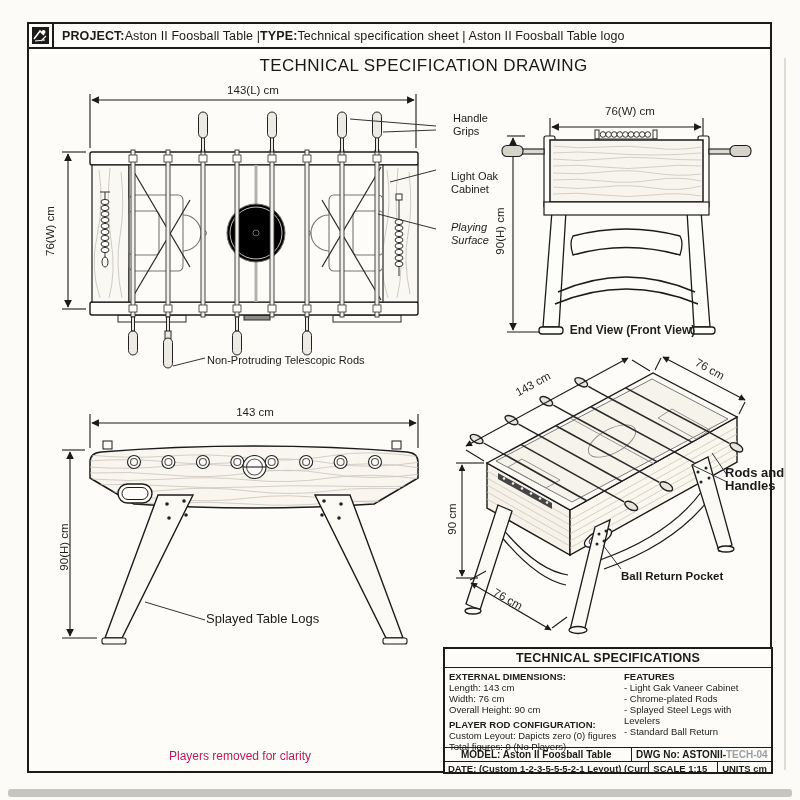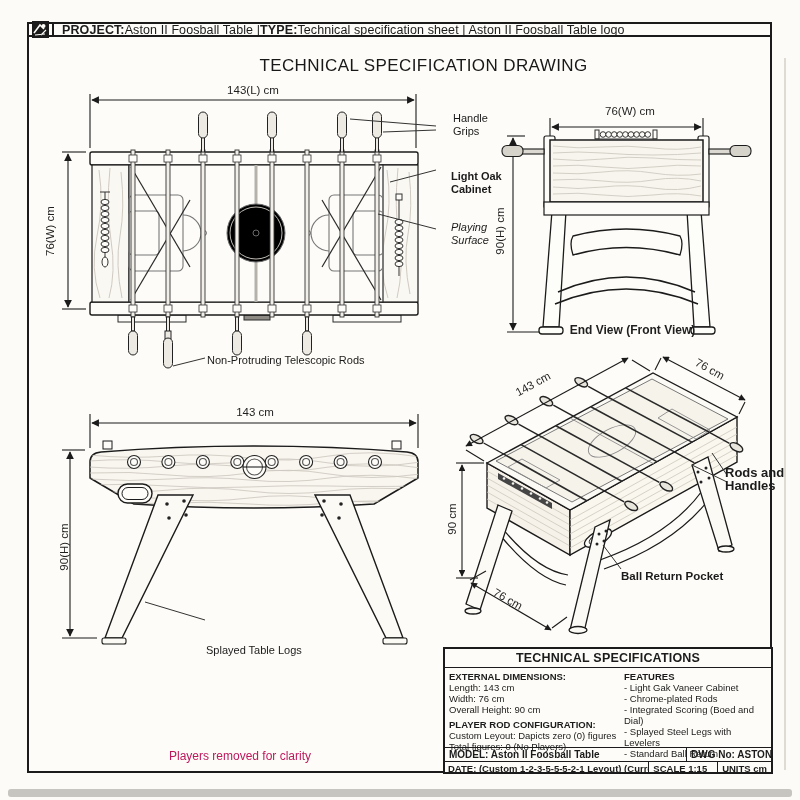--- a/index.html
+++ b/index.html
@@ -1,38 +1,38 @@
 <!DOCTYPE html>
 <html><head>
 <meta charset="utf-8">
 <style>
   html,body{margin:0;padding:0;}
   body{width:800px;height:800px;background:#fbfaf5;font-family:"Liberation Sans",sans-serif;color:#1b1b1b;}
   .page{position:relative;width:800px;height:800px;overflow:hidden;background:#fcfbf7;}
   .abs{position:absolute;}
   .frame{left:27px;top:22px;width:745px;height:751px;border:2px solid #1b1b1b;box-sizing:border-box;background:#fdfcf8;}
-  .hdr{left:27px;top:22px;width:745px;height:15px;border:2px solid #1b1b1b;box-sizing:border-box;display:flex;align-items:stretch;background:#fdfcf8;z-index:5;}
+  .hdr{left:27px;top:22px;width:745px;height:27px;border:2px solid #1b1b1b;box-sizing:border-box;display:flex;align-items:stretch;background:#fdfcf8;z-index:5;}
   .logo-cell{width:23px;border-right:2px solid #1b1b1b;display:flex;align-items:center;justify-content:center;}
   .hdr-text{flex:1;display:flex;align-items:center;padding-left:8px;font-size:12.5px;white-space:nowrap;letter-spacing:.1px;}
   .hdr-text b{font-weight:700;}
   .title{left:27px;top:56px;width:745px;text-align:center;font-size:17px;letter-spacing:.4px;color:#181818;margin-left:24px;}
   .lbl{position:absolute;font-size:11px;line-height:13px;white-space:pre-line;color:#1b1b1b;}
   .dim{position:absolute;font-size:11.5px;text-align:center;color:#1f1f1f;white-space:nowrap;}
   .b{font-weight:700;}
   .rot-90{transform:rotate(-90deg);transform-origin:center;}
   .spec{left:443px;top:647px;width:330px;height:127px;border:2px solid #1b1b1b;box-sizing:border-box;background:#fdfcf8;font-size:9.5px;line-height:11px;z-index:6;}
   .spec .t-title{height:18px;border-bottom:1.5px solid #1b1b1b;display:flex;align-items:center;justify-content:center;font-size:12.5px;font-weight:700;letter-spacing:.2px;}
   .spec .t-body{display:flex;height:80px;border-bottom:1.5px solid #1b1b1b;box-sizing:border-box;}
   .spec .col-l{width:177px;padding:3px 2px 0 4px;box-sizing:border-box;}
   .spec .col-r{flex:1;padding:3px 2px 0 2px;box-sizing:border-box;}
   .spec .hcell{font-weight:700;}
   .spec .gap{height:4px;}
   .spec .t-row1{display:flex;height:14px;border-bottom:1.5px solid #1b1b1b;box-sizing:border-box;font-weight:700;font-size:10px;}
   .spec .t-row2{display:flex;height:12px;box-sizing:border-box;font-weight:700;font-size:9.5px;}
-  .spec .c-model{width:242px;border-right:1.5px solid #1b1b1b;padding:1px 4px;box-sizing:border-box;white-space:nowrap;overflow:hidden;}
+  .spec .c-model{width:187px;border-right:1.5px solid #1b1b1b;padding:1px 16px;box-sizing:border-box;white-space:nowrap;overflow:hidden;}
   .spec .c-dwg{flex:1;padding:1px 4px;white-space:nowrap;overflow:hidden;}
   .spec .c-date{width:205px;border-right:1.5px solid #1b1b1b;padding:1px 3px;box-sizing:border-box;white-space:nowrap;overflow:hidden;}
   .spec .c-scale{width:69px;border-right:1.5px solid #1b1b1b;padding:1px 4px;box-sizing:border-box;white-space:nowrap;}
   .spec .c-units{flex:1;padding:1px 4px;white-space:nowrap;}
   .faded{color:#9aa0a8;}
   .footnote{left:130px;top:749px;width:220px;text-align:center;font-size:12px;color:#be185d;}
   .caption{font-size:12px;font-weight:700;}
   .shadow-strip{left:8px;top:789px;width:784px;height:8px;background:#c7c5c0;border-radius:3px;}
   .edge-line{left:784px;top:58px;width:2px;height:712px;background:#dedbd3;}
   svg{position:absolute;overflow:visible;}
@@ -210,21 +210,21 @@
       <path d="M352,96 L398,84"></path>
       <path d="M340,128 L398,143"></path>
       <path d="M135,280 L167,272"></path>
     </g>
   </svg>
 
   <div class="dim" style="left:173px;top:84px;width:160px;">143(L) cm</div>
   <div class="dim rot-90" style="left:-10px;top:225px;width:120px;">76(W) cm</div>
   <div class="lbl" style="left:453px;top:112px;">Handle
 Grips</div>
-  <div class="lbl" style="left:451px;top:170px;font-weight:bold;">Light Oak
+  <div class="lbl" style="left:451px;top:170px;">Light Oak
 Cabinet</div>
   <div class="lbl" style="left:451px;top:221px;font-style:italic;">Playing
 Surface</div>
   <div class="lbl" style="left:207px;top:354px;">Non-Protruding Telescopic Rods</div>
 
   <svg width="295" height="250" viewBox="0 0 295 250" style="left:495px;top:96px;">
     <defs>
       <marker id="a2" viewBox="0 0 10 10" refX="9" refY="5" markerWidth="9" markerHeight="7" orient="auto-start-reverse">
           <path d="M0,0 L10,5 L0,10 z" fill="#1b1b1b"></path>
         </marker>
@@ -372,21 +372,21 @@
           <circle cx="296" cy="112" r="1.8"></circle>
           <circle cx="277" cy="123" r="1.8"></circle>
           <circle cx="294" cy="126" r="1.8"></circle>
       </g>
     </g>
     <path d="M100,210 L160,228" stroke="#333" stroke-width="1" fill="none"></path>
   </svg>
 
   <div class="dim" style="left:205px;top:406px;width:100px;">143 cm</div>
   <div class="dim rot-90" style="left:4px;top:541px;width:120px;">90(H) cm</div>
-  <div class="lbl" style="left:206px;top:612px;font-size:11px;margin-top:32px;">Splayed Table Logs</div>
+  <div class="lbl" style="left:206px;top:612px;font-size:13px;">Splayed Table Logs</div>
 
   <svg width="355" height="300" viewBox="0 0 355 300" style="left:440px;top:345px;">
     <defs>
       <marker id="a4" viewBox="0 0 10 10" refX="9" refY="5" markerWidth="8" markerHeight="6" orient="auto-start-reverse">
           <path d="M0,0 L10,5 L0,10 z" fill="#1b1b1b"></path>
         </marker>
     </defs>
 
     <g stroke="#1b1b1b" stroke-width="1.2" fill="none">
       <path d="M58,178 Q95,225 128,230"></path>
@@ -533,21 +533,20 @@
         <div>Overall Height: 90 cm</div>
         <div class="gap"></div>
         <div class="hcell">PLAYER ROD CONFIGURATION:</div>
         <div>Custom Leyout: Dapicts zero (0) figures</div>
         <div>Total figures: 0 (No Players)</div>
       </div>
       <div class="col-r">
         <div class="hcell">FEATURES</div>
         <div>- Light Gak Vaneer Cabinet</div>
         <div>- Chrome-plated Rods</div>
-        <div>- Integrated Scoring (Boed and Dial)</div>
         <div>- Splayed Steel Legs with Levelers</div>
         <div>- Standard Ball Return</div>
       </div>
     </div>
     <div class="t-row1">
       <div class="c-model">MODEL: Aston II Foosball Table</div>
       <div class="c-dwg"><span>DWG No: ASTONII-</span><span class="faded">TECH-04</span></div>
     </div>
     <div class="t-row2">
       <div class="c-date">DATE: (Custom 1-2-3-5-5-5-2-1 Leyout) (Current Date)</div>

